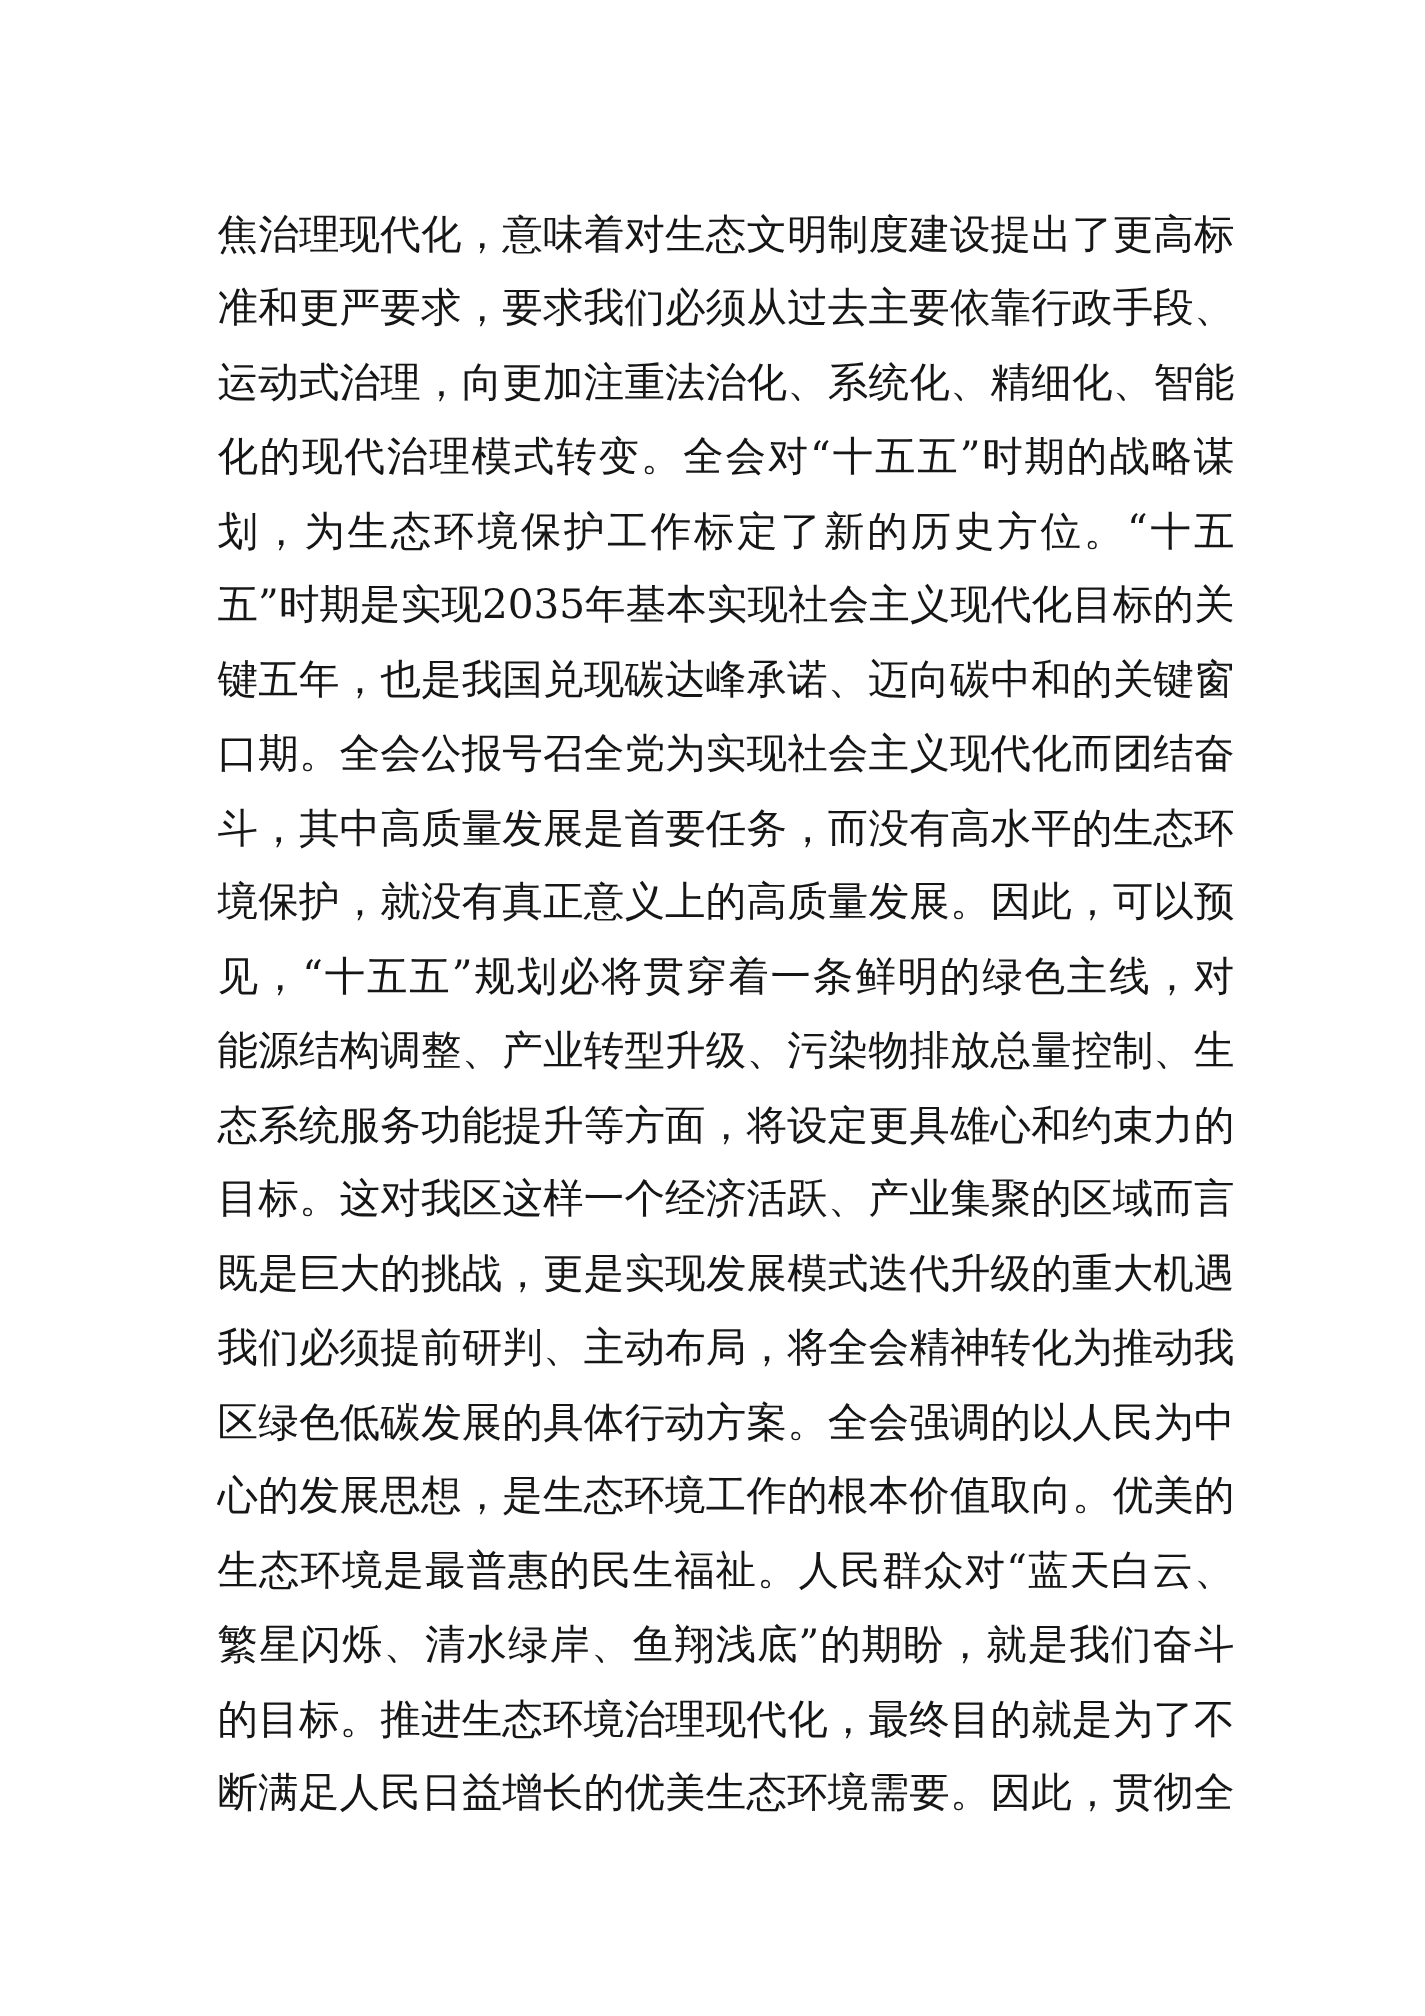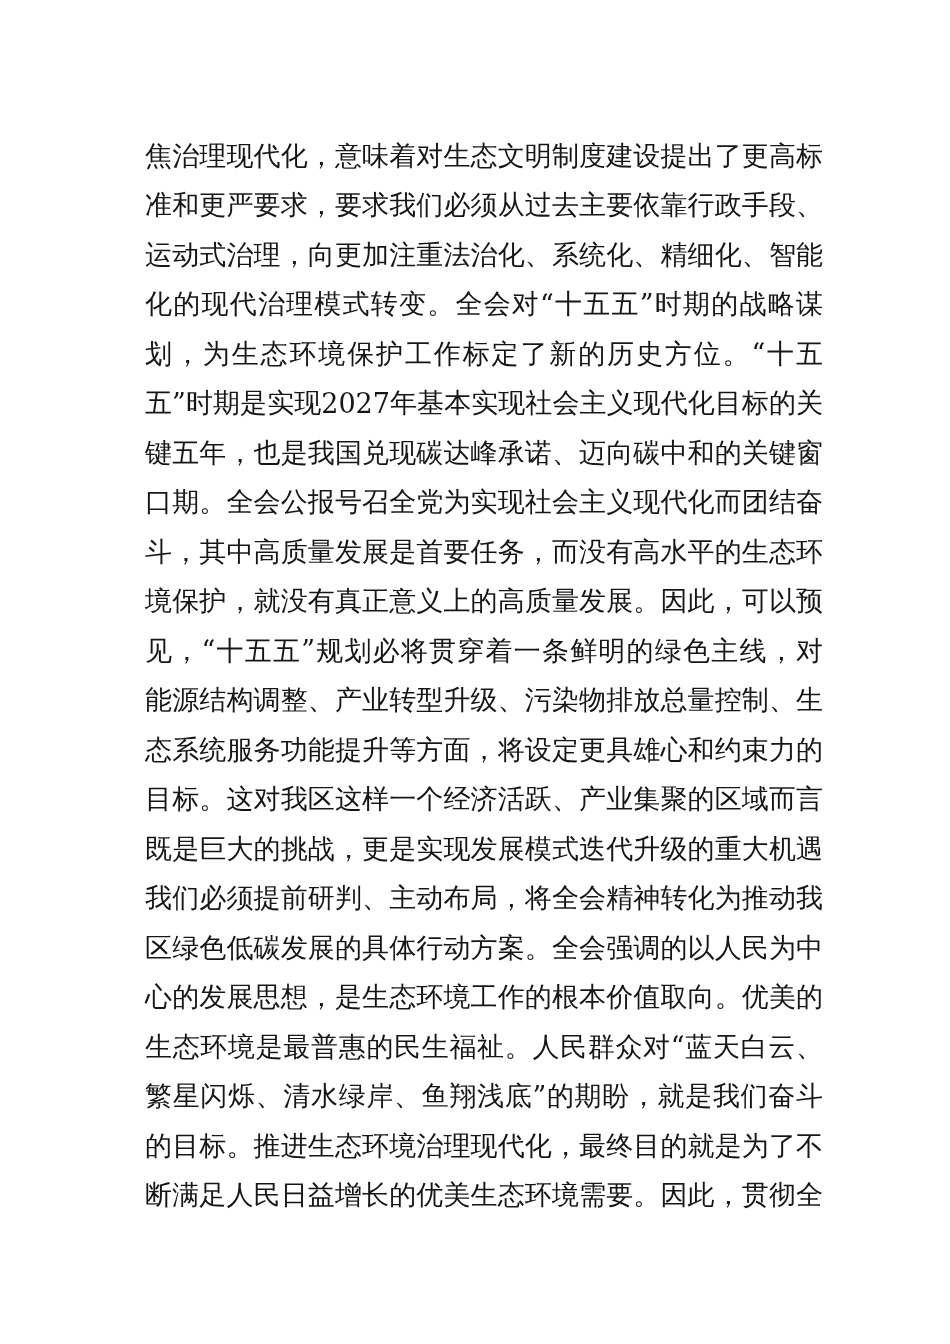--- a/index.html
+++ b/index.html
@@ -180,21 +180,21 @@
         <span>五</span>
       </div>
     <div class="jline">
         <span>五</span>
         <span>”</span>
         <span>时</span>
         <span>期</span>
         <span>是</span>
         <span>实</span>
         <span>现</span>
-        <span>2027</span>
+        <span>2035</span>
         <span>年</span>
         <span>基</span>
         <span>本</span>
         <span>实</span>
         <span>现</span>
         <span>社</span>
         <span>会</span>
         <span>主</span>
         <span>义</span>
         <span>现</span>

